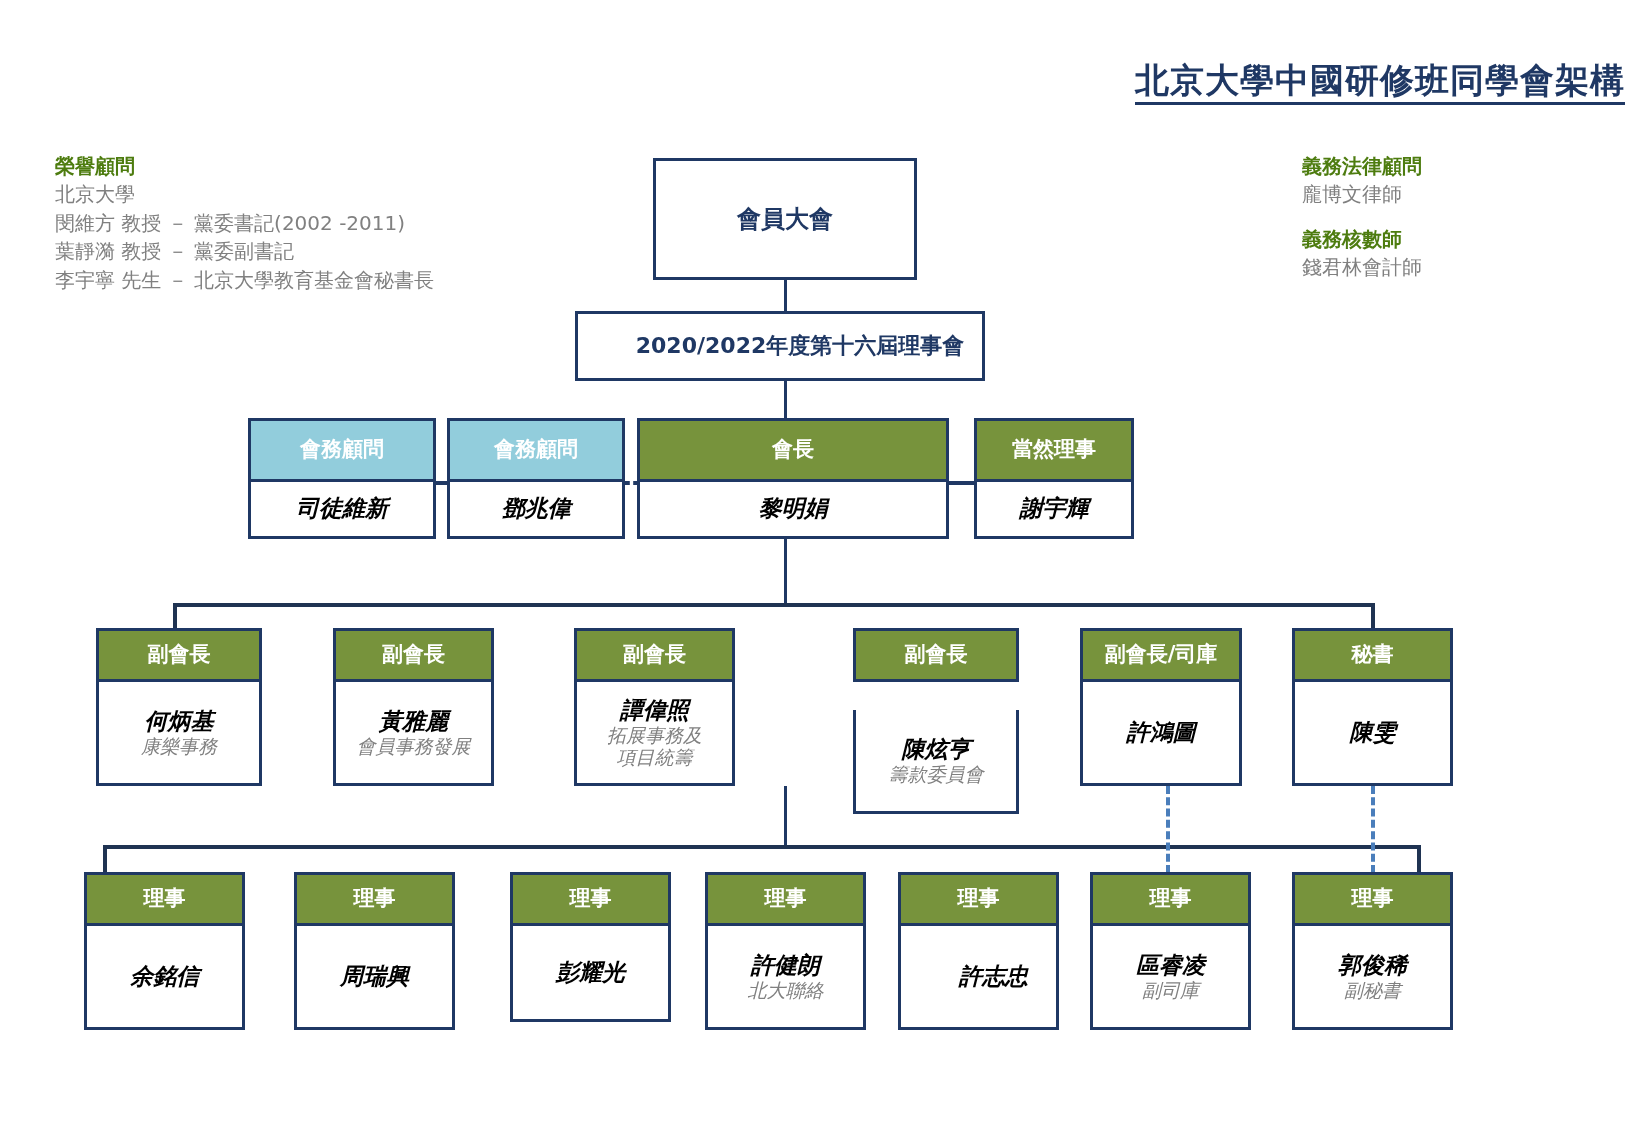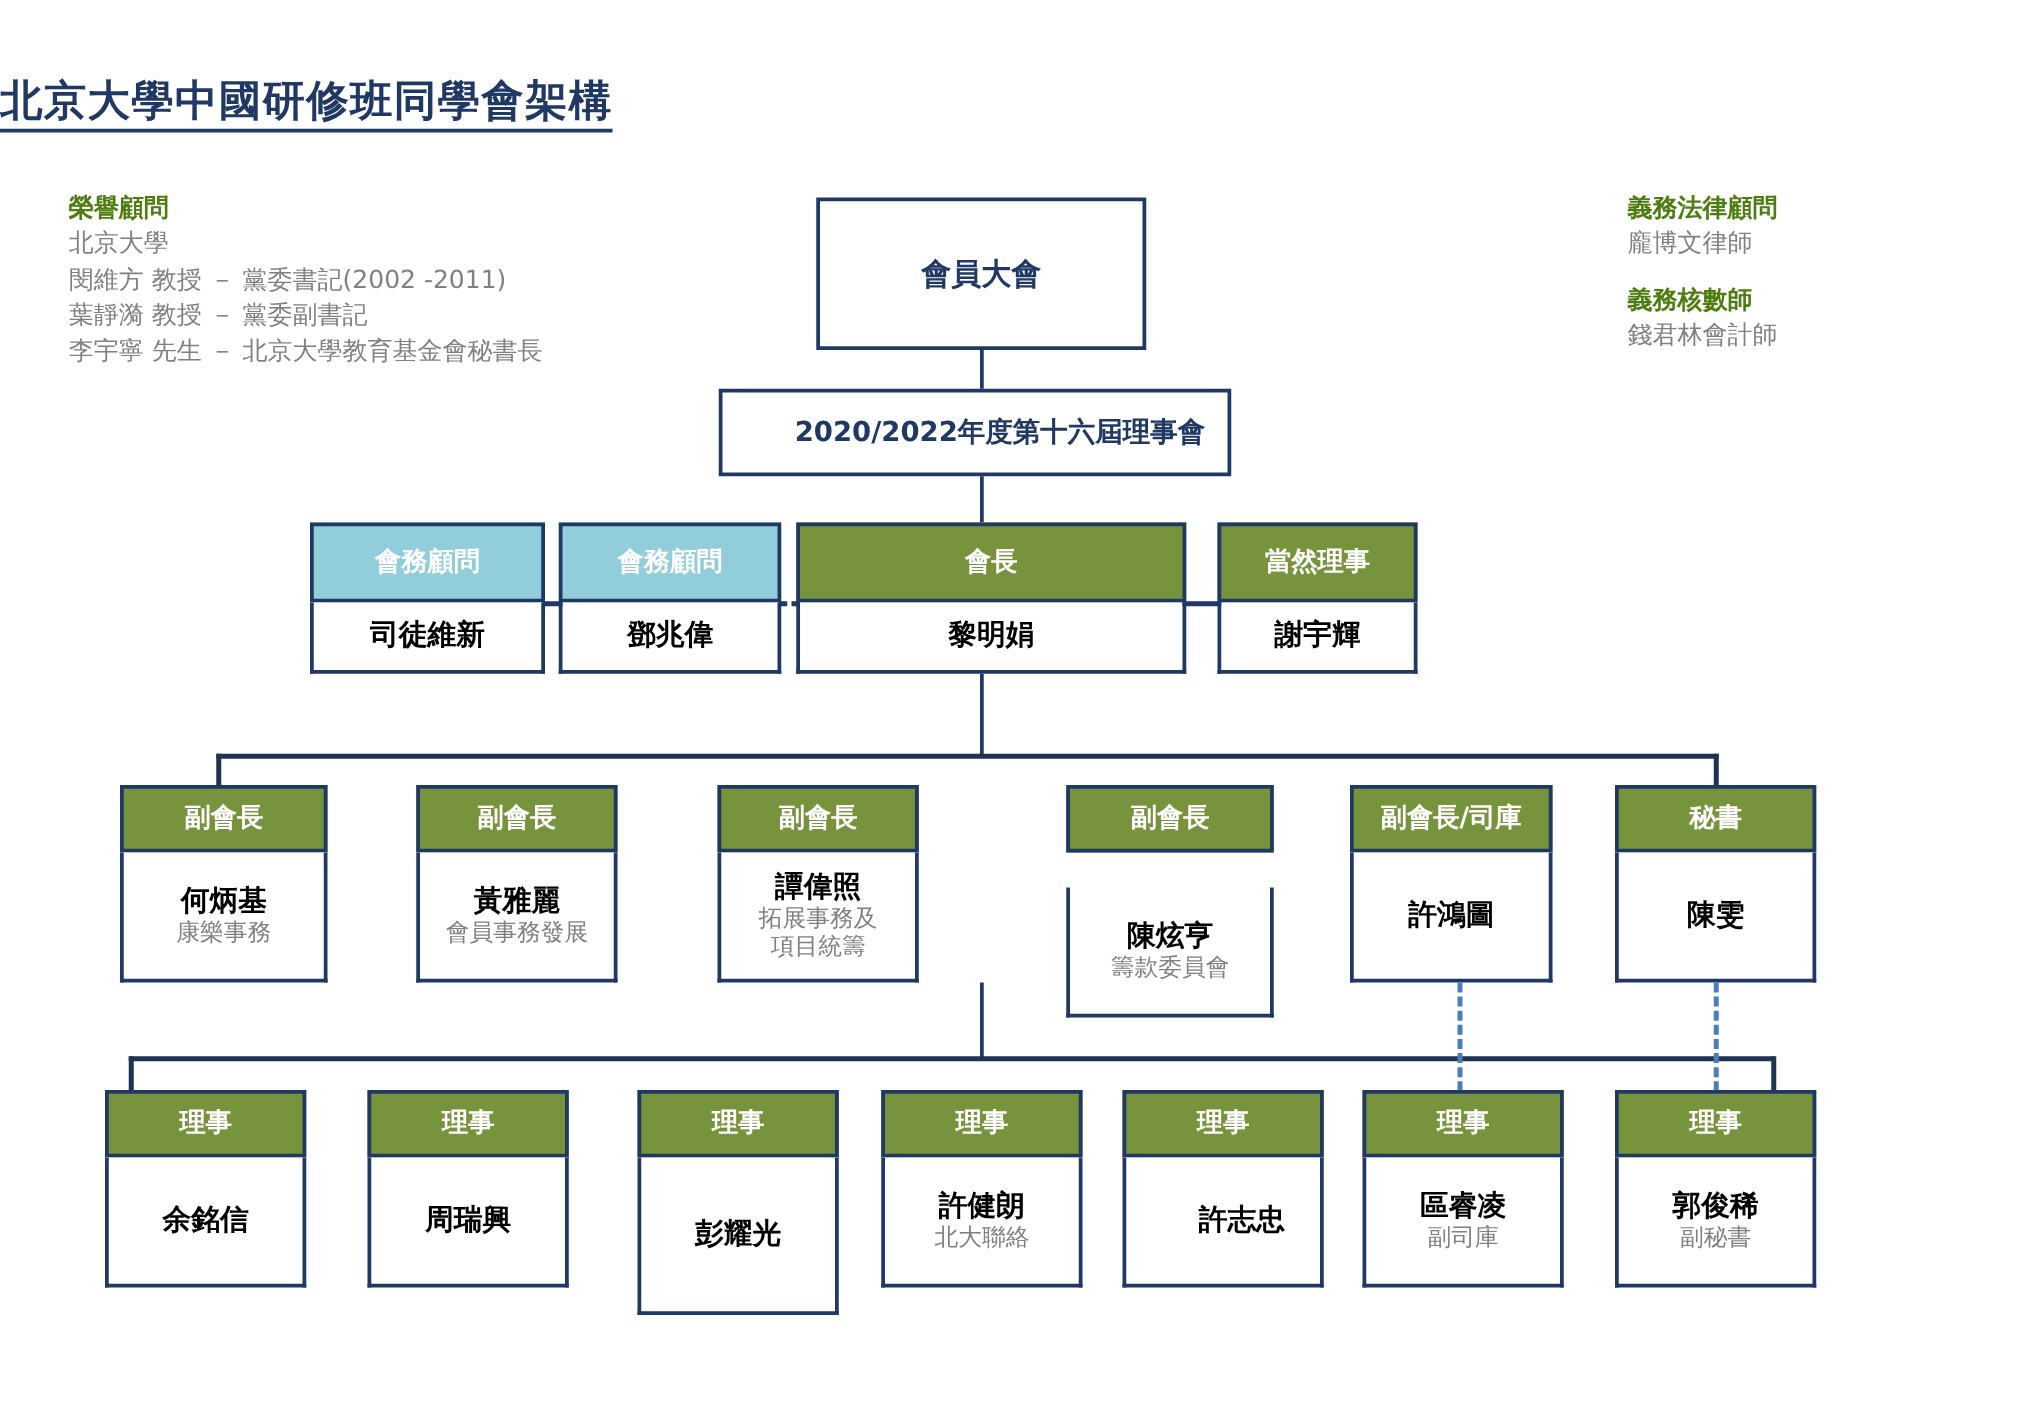--- a/index.html
+++ b/index.html
@@ -19,21 +19,21 @@
     background: #ffffff;
     overflow: hidden;
   }
 
   
   .chart-title {
     position: absolute;
     left: 0;
     top: 58px;
     width: 1625px;
-    text-align: left;
+    text-align: right;
     font-size: 34px;
     font-weight: bold;
     color: #1F3864;
     letter-spacing: 1px;
   }
   .chart-title span {
     border-bottom: 3px solid #1F3864;
     padding-bottom: 2px;
   }
 
@@ -95,20 +95,21 @@
     box-sizing: border-box;
     border: 3px solid #1F3864;
     border-top: none;
     background: #ffffff;
     display: flex;
     flex-direction: column;
     align-items: center;
     justify-content: center;
     text-align: center;
     padding: 2px 2px;
+    font-style: italic;
   }
   .node .name {
     font-size: 23px;
     font-weight: bold;
     color: #000000;
     line-height: 1.18;
     white-space: nowrap;
   }
   .node .sub {
     font-size: 19px;
@@ -314,21 +315,21 @@
     <div class="bdy" style="height:104px;">
       <div class="name">周瑞興</div>
 
     </div>
   </div>
 
   <div class="node" style="left:510px; top:872px; width:161px; height:158px;">
     <div class="hdr green" style="height:54px;">
       <span>理事</span>
     </div>
-    <div class="bdy" style="height:126px;">
+    <div class="bdy" style="height:96px;">
       <div class="name">彭耀光</div>
 
     </div>
   </div>
 
   <div class="node" style="left:705px; top:872px; width:161px; height:158px;">
     <div class="hdr green" style="height:54px;">
       <span>理事</span>
     </div>
     <div class="bdy" style="height:104px;">

